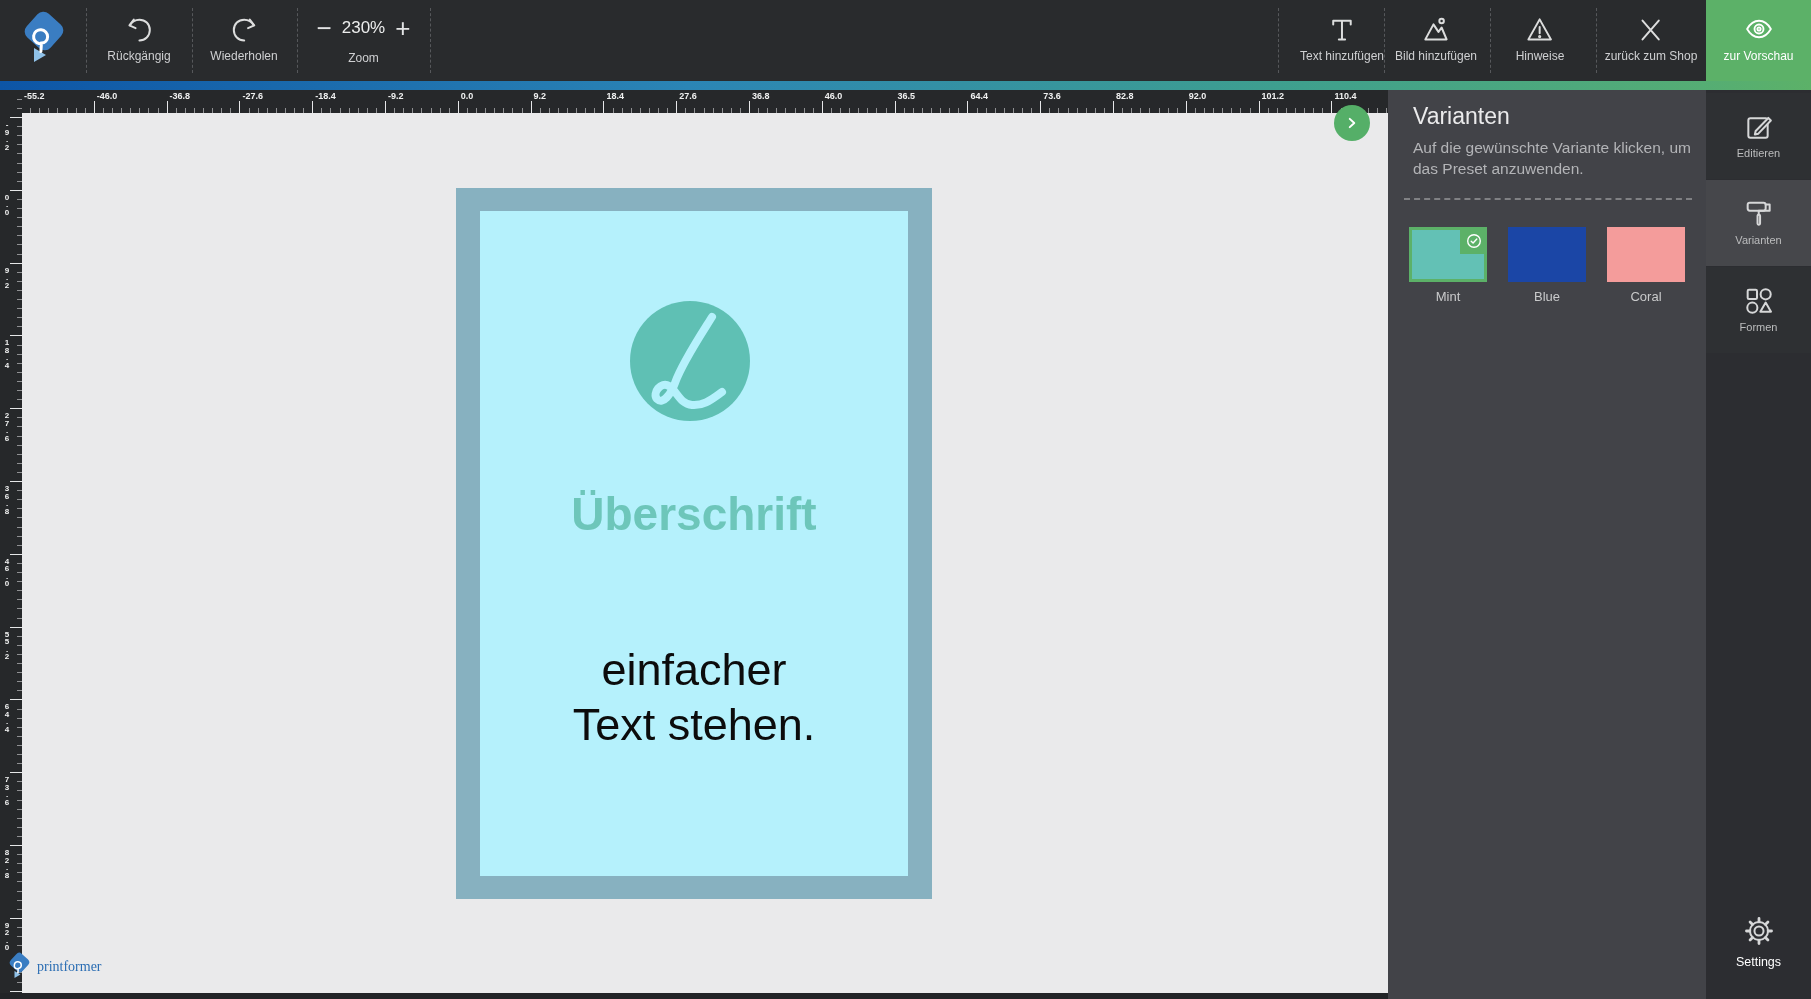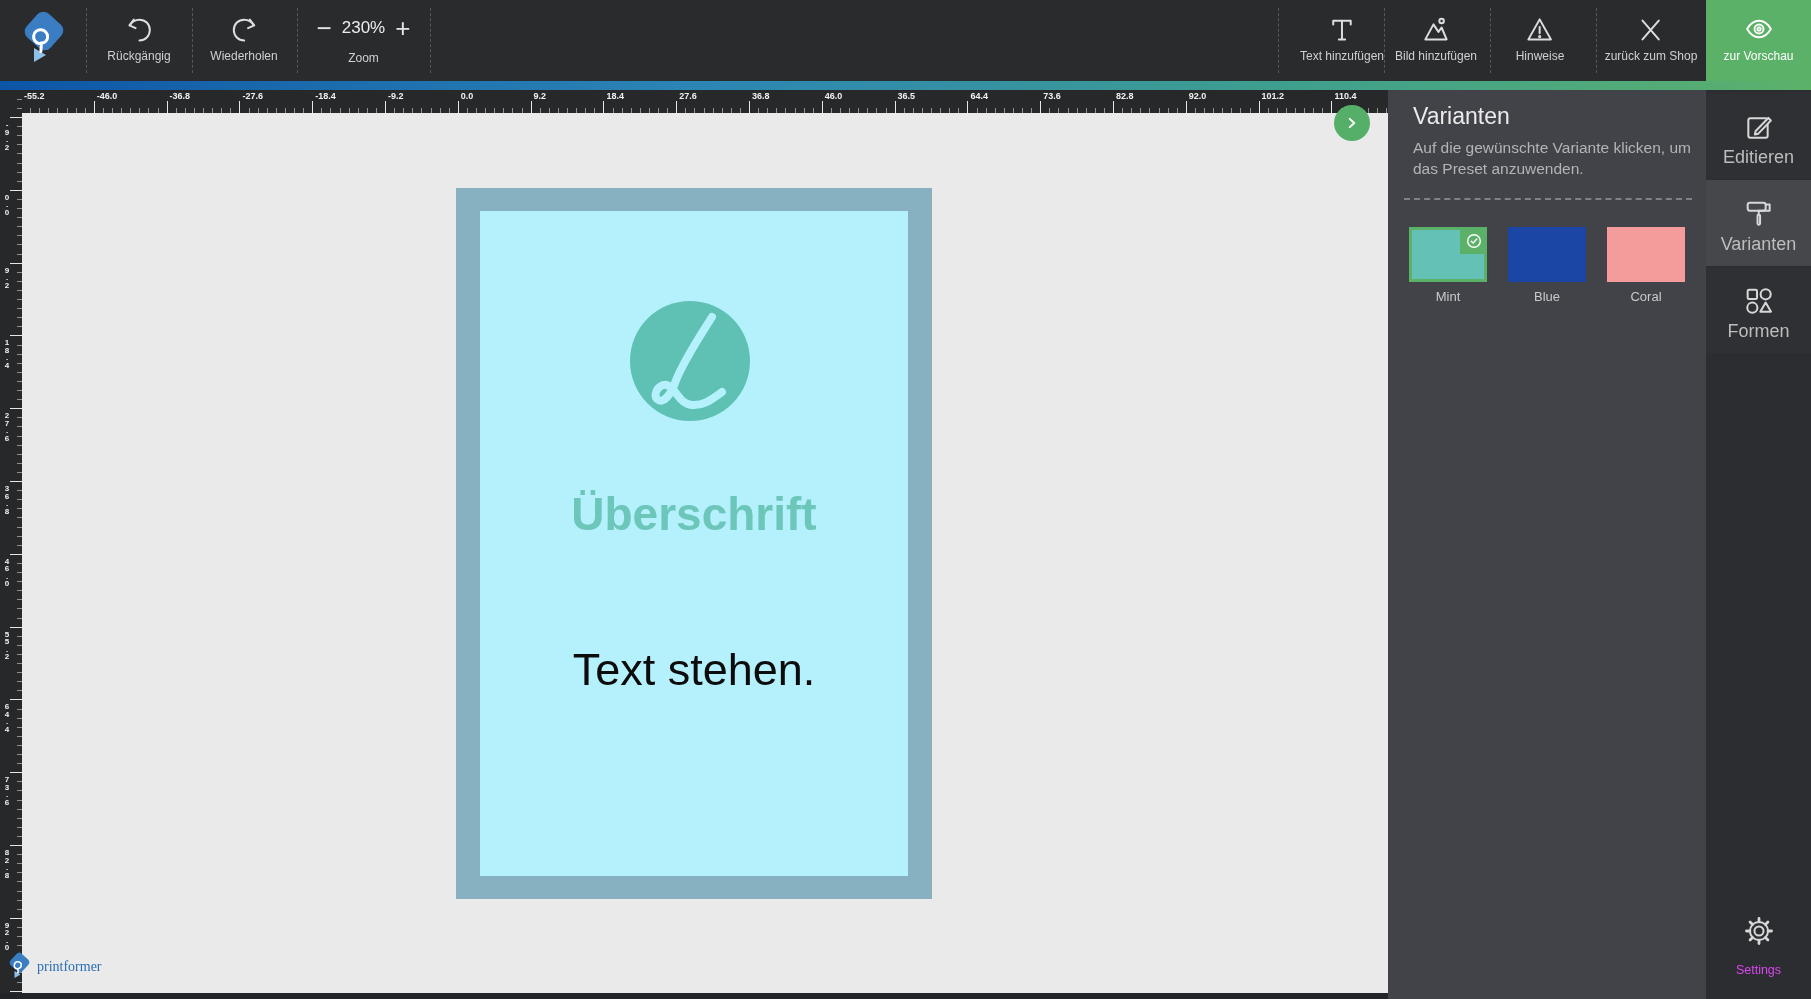--- a/index.html
+++ b/index.html
@@ -68,24 +68,24 @@
   .swatch-badge{position:absolute;right:-3px;top:-3px;width:27px;height:27px;background:#5cb168;
                 display:flex;align-items:center;justify-content:center;}
   .swatch-label{position:absolute;top:199px;width:78px;text-align:center;font-size:13px;color:#c9cacb;}
 
   
   .sidebar{position:absolute;left:1706px;top:90px;width:105px;height:909px;background:#2c2d31;}
   .sb-item{position:absolute;left:0;width:105px;height:86px;background:#2e3033;display:flex;
            flex-direction:column;align-items:center;cursor:pointer;}
   .sb-item.active{background:#46474b;}
   .sb-item .ic{margin-top:16px;height:36px;display:flex;align-items:center;justify-content:center;}
-  .sb-item .lb{font-size:18px;color:#bcbdbe;margin-top:2px;}
+  .sb-item .lb{font-size:11px;color:#bcbdbe;margin-top:2px;}
   .sb-settings{position:absolute;left:0;top:825px;width:105px;height:70px;display:flex;flex-direction:column;
                align-items:center;cursor:pointer;}
-  .sb-settings .lb{font-size:12.5px;color:#d946ef;margin-top:16px;}
+  .sb-settings .lb{font-size:12.5px;color:#ffffff;margin-top:8px;}
 
   
   .brand{position:absolute;left:6px;top:952px;display:flex;align-items:center;z-index:7;cursor:pointer;}
   .brand .txt{font-family:"Liberation Serif",serif;font-size:14px;color:#2a6db3;margin-left:5px;}
 
   svg{display:block;}
 </style>
 </head>
 <body>
 
@@ -548,20 +548,21 @@
     <div class="poster" style="left: 434px; top: 75px; background: rgb(135, 177, 192);">
       <div class="poster-inner" style="background: rgb(181, 241, 252);">
         <div class="poster-logo" style="left:150px;top:90px;">
           <svg width="120" height="120" viewBox="0 0 120 120">
             <circle cx="60" cy="60" r="60" fill="#5fc0b4"></circle>
             <path d="M82 16 C72 32 52 62 45 82 C41 93 33 104 27 98 C22 92 31 80 39 85 C47 90 50 103 62 104 C74 105 82 98 92 91" fill="none" stroke="#b5f1fc" stroke-width="8" stroke-linecap="round" stroke-linejoin="round"></path>
           </svg>
         </div>
         <div class="poster-heading" style="left: -24px; top: 279px; color: rgb(109, 198, 186);">Überschrift</div>
         <div class="poster-body" style="left:-24px;top:431px;">
+          <div>einfacher</div>
           <div>Text stehen.</div>
         </div>
       </div>
     </div>
   </div>
 
   <div class="bottom-strip"></div>
 
   <div class="collapse-btn">
     <svg width="18" height="18" viewBox="0 0 24 24" fill="none" stroke="#ffffff" stroke-width="2.6" stroke-linecap="round" stroke-linejoin="round">

